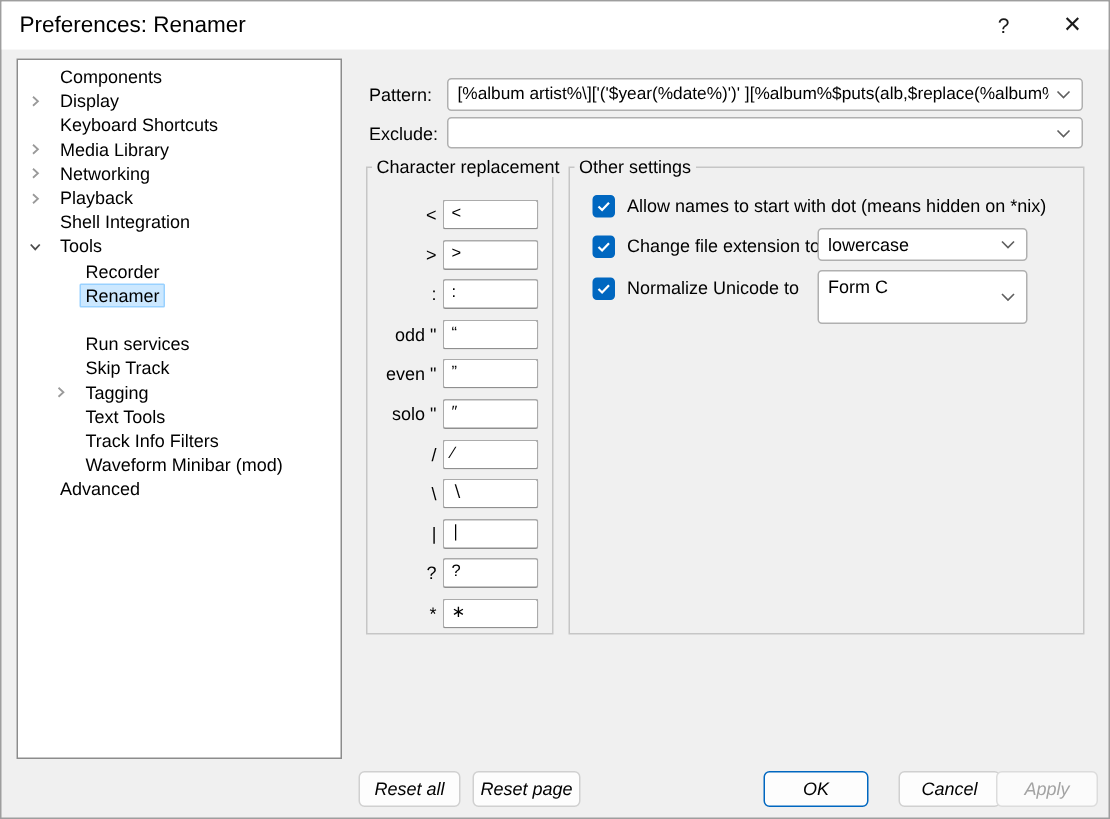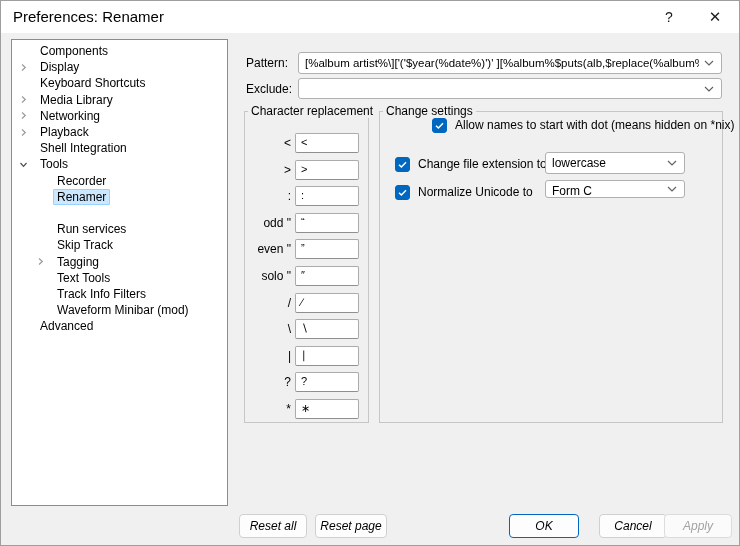--- a/index.html
+++ b/index.html
@@ -211,23 +211,23 @@
         <span class="char-row-label" style="top: 233.8px;">|</span>
         <div class="char-input" style="top: 233.8px;">∣</div>
         <span class="char-row-label" style="top: 260.4px;">?</span>
         <div class="char-input" style="top: 260.4px;">?</div>
         <span class="char-row-label" style="top: 287px;">*</span>
         <div class="char-input" style="top: 287px;">∗</div>
       </div>
   </div>
 
   <div class="groupbox" style="left:378px; top:110px; width:344px; height:312px;">
-    <span class="groupbox-title">Change settings</span>
-
-    <div class="check-row" style="top:2px;margin-left:37px;">
+    <span class="groupbox-title">Other settings</span>
+
+    <div class="check-row" style="top:14px;">
       <span class="checkbox">
         <svg width="11" height="11" viewBox="0 0 11 11">
             <polyline points="2,5.7 4.4,8 9,3.2" fill="none" stroke="#fff" stroke-width="1.5"></polyline>
           </svg>
       </span>
       <span class="check-label">Allow names to start with dot (means hidden on *nix)</span>
     </div>
 
     <div class="check-row" style="top:41px;">
       <span class="checkbox">
@@ -247,21 +247,21 @@
     </div>
 
     <div class="check-row" style="top:69px;">
       <span class="checkbox">
         <svg width="11" height="11" viewBox="0 0 11 11">
             <polyline points="2,5.7 4.4,8 9,3.2" fill="none" stroke="#fff" stroke-width="1.5"></polyline>
           </svg>
       </span>
       <span class="check-label">Normalize Unicode to</span>
     </div>
-    <div class="combo" style="left:165px; top:68px; width:140px; height:18px;text-decoration:underline;">
+    <div class="combo" style="left:165px; top:68px; width:140px; height:36px;text-decoration:underline;">
       <span class="combo-text" style="font-size:12px;">Form C</span>
       <span class="chev">
         <svg width="10" height="6" viewBox="0 0 10 6">
             <polyline points="1,1 5,5 9,1" fill="none" stroke="#5f5f5f" stroke-width="1.1"></polyline>
           </svg>
       </span>
     </div>
   </div>
 
   <div class="btn" style="left:238px; width:68px;">

